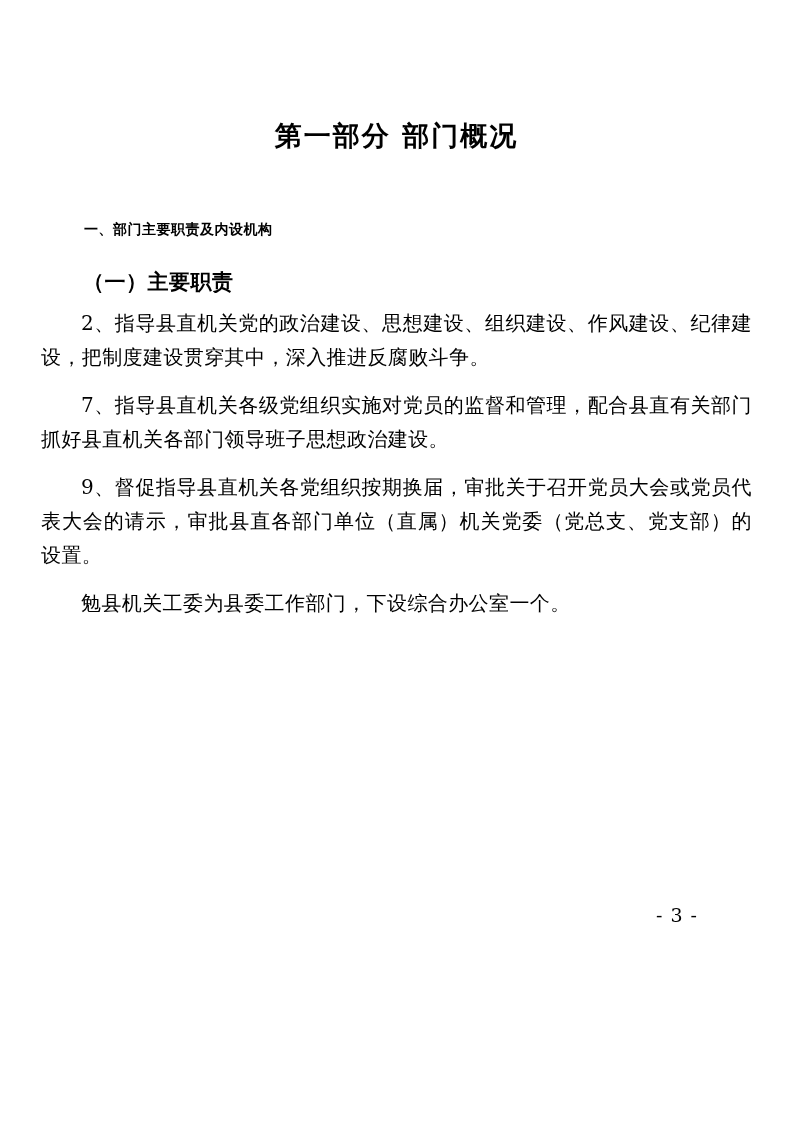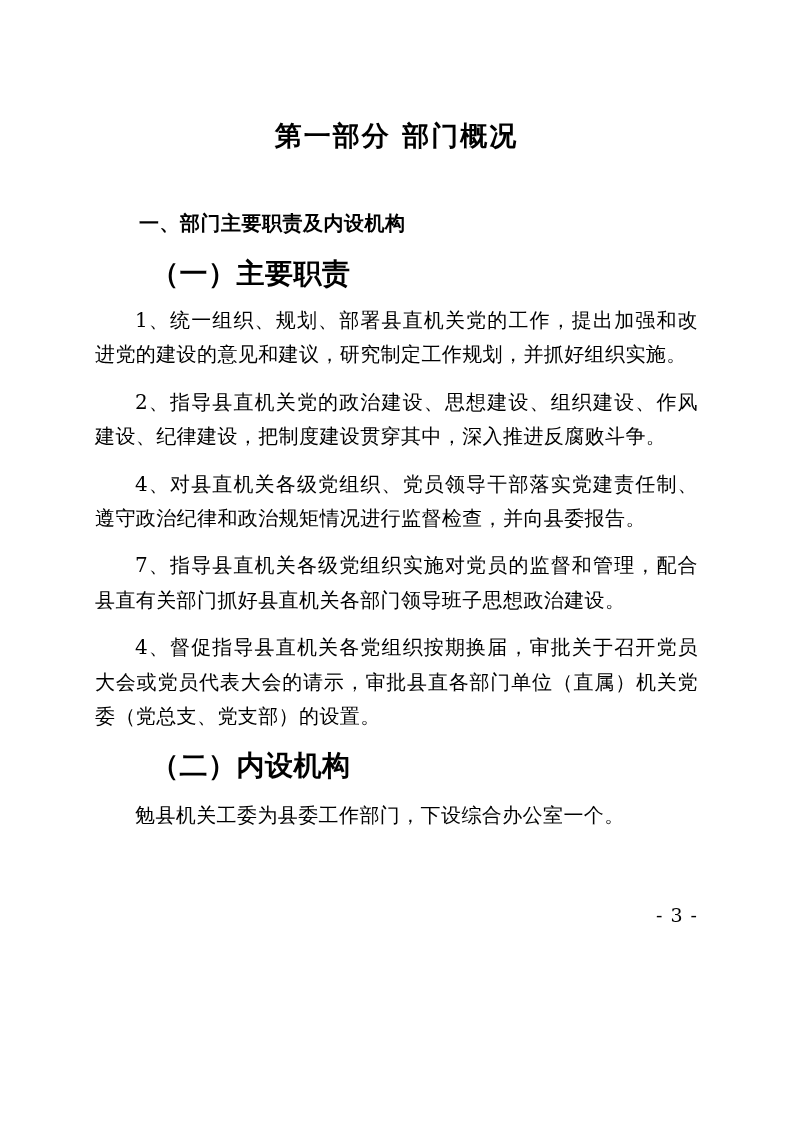--- a/index.html
+++ b/index.html
@@ -13,44 +13,44 @@
     font-family: "DejaVu Serif", "Liberation Serif", serif;
     color: #000000;
     position: relative;
     overflow: hidden;
   }
   .page {
     position: relative;
     width: 793px;
     height: 1012px;
     box-sizing: border-box;
-    padding: 0 95px;
+    padding: 0 41px;
   }
   .doc-title {
     margin: 0;
     padding-top: 118px;
     text-align: center;
     font-size: 27px;
     font-weight: bold;
     letter-spacing: 2px;
     font-family: "DejaVu Sans", "Liberation Sans", sans-serif;
   }
   .heading-1 {
-    margin: 4px;
+    margin: 15px;
     padding-top: 52px;
-    font-size: 20px;
+    font-size: 14px;
     font-weight: bold;
     text-indent: 2em;
     font-family: "DejaVu Sans", "Liberation Sans", sans-serif;
     letter-spacing: 0.5px;
   }
   .heading-2 {
     margin: 0;
     padding-top: 14px;
-    font-size: 28px;
+    font-size: 21px;
     font-weight: bold;
     text-indent: 2em;
     font-family: "DejaVu Sans", "Liberation Sans", sans-serif;
     letter-spacing: 0.5px;
   }
   .para {
     margin: 0;
     padding-top: 13px;
     font-size: 20px;
     line-height: 1.72;
@@ -74,25 +74,22 @@
 <body>
 
 <div class="page">
 
   <h1 class="doc-title">第一部分  部门概况</h1>
 
   <h2 class="heading-1">一、部门主要职责及内设机构</h2>
 
   <h3 class="heading-2">（一）主要职责</h3>
 
-  <p class="para">1、统一组织、规划、部署县直机关党的工作，提出加强和改进党的建设的意见和建议，研究制定工作规划，并抓好组织实施。</p>
   <p class="para">2、指导县直机关党的政治建设、思想建设、组织建设、作风建设、纪律建设，把制度建设贯穿其中，深入推进反腐败斗争。</p>
-  <p class="para">4、对县直机关各级党组织、党员领导干部落实党建责任制、遵守政治纪律和政治规矩情况进行监督检查，并向县委报告。</p>
   <p class="para">7、指导县直机关各级党组织实施对党员的监督和管理，配合县直有关部门抓好县直机关各部门领导班子思想政治建设。</p>
-  <p class="para">4、督促指导县直机关各党组织按期换届，审批关于召开党员大会或党员代表大会的请示，审批县直各部门单位（直属）机关党委（党总支、党支部）的设置。</p>
+  <p class="para">9、督促指导县直机关各党组织按期换届，审批关于召开党员大会或党员代表大会的请示，审批县直各部门单位（直属）机关党委（党总支、党支部）的设置。</p>
 
-  <h3 class="heading-2">（二）内设机构</h3>
 
   <p class="para">勉县机关工委为县委工作部门，下设综合办公室一个。</p>
 
   <div class="page-number">- 3 -</div>
 
 </div>
 
 </body></html>

